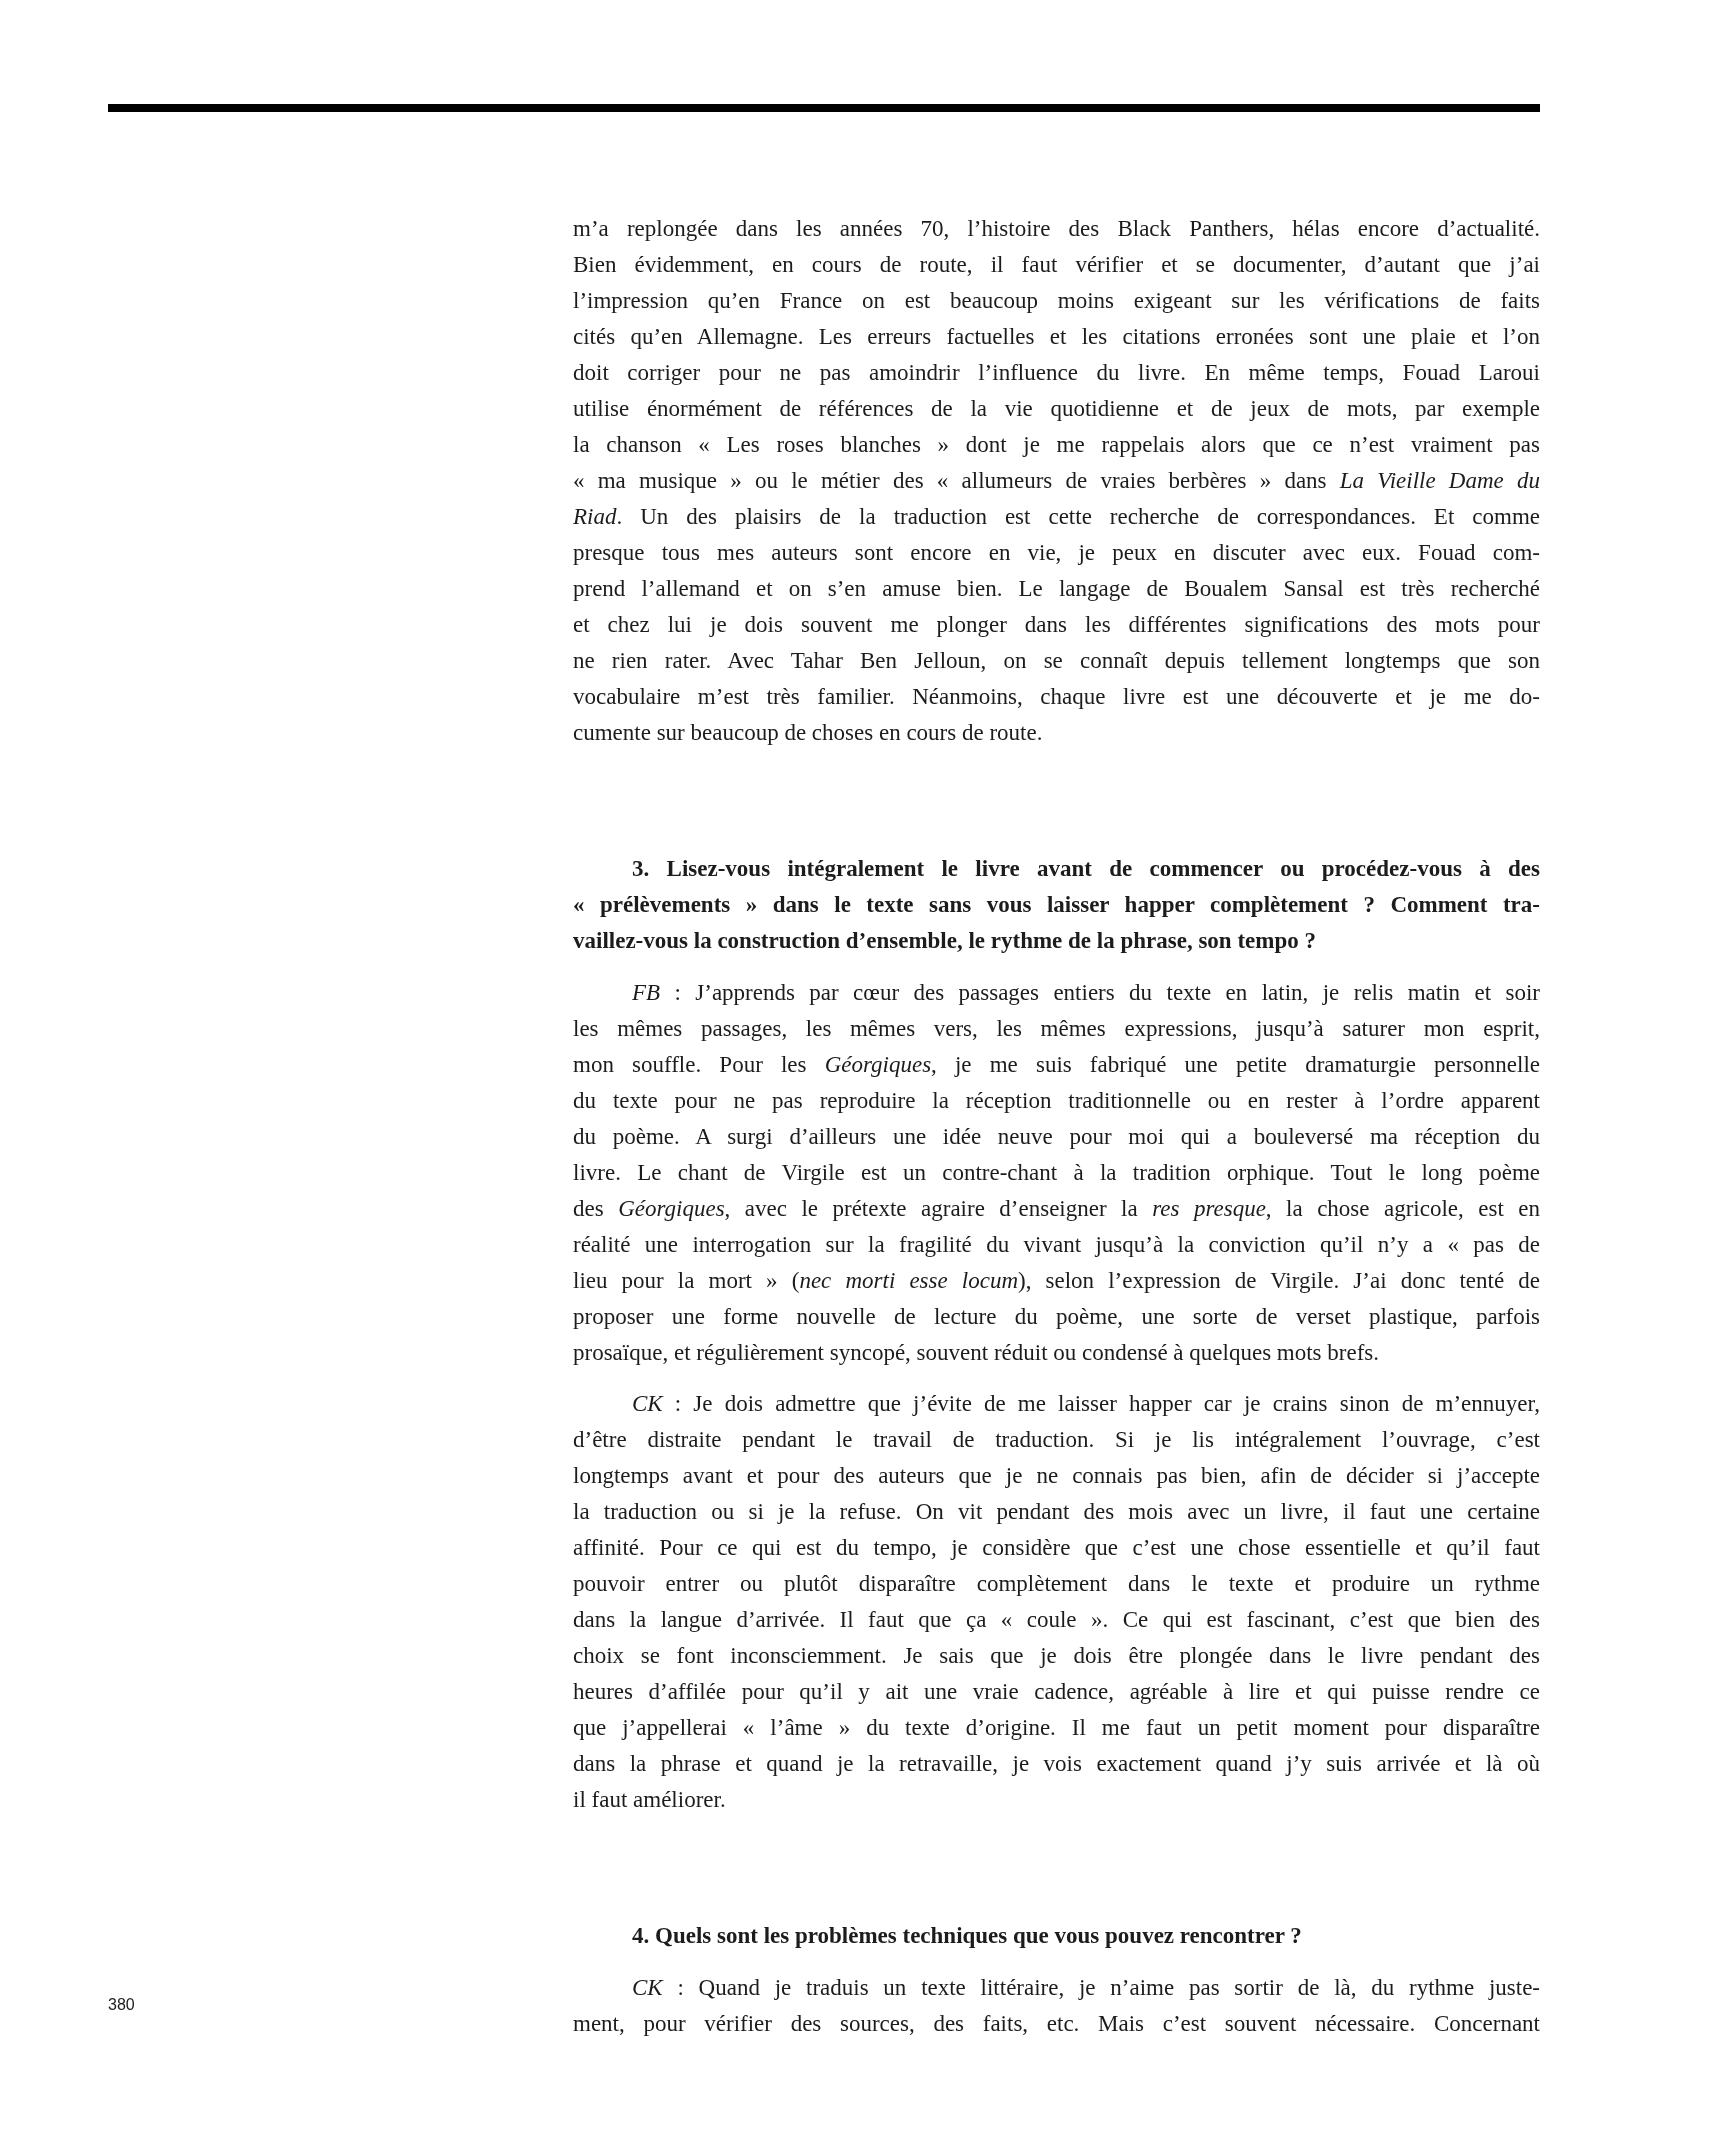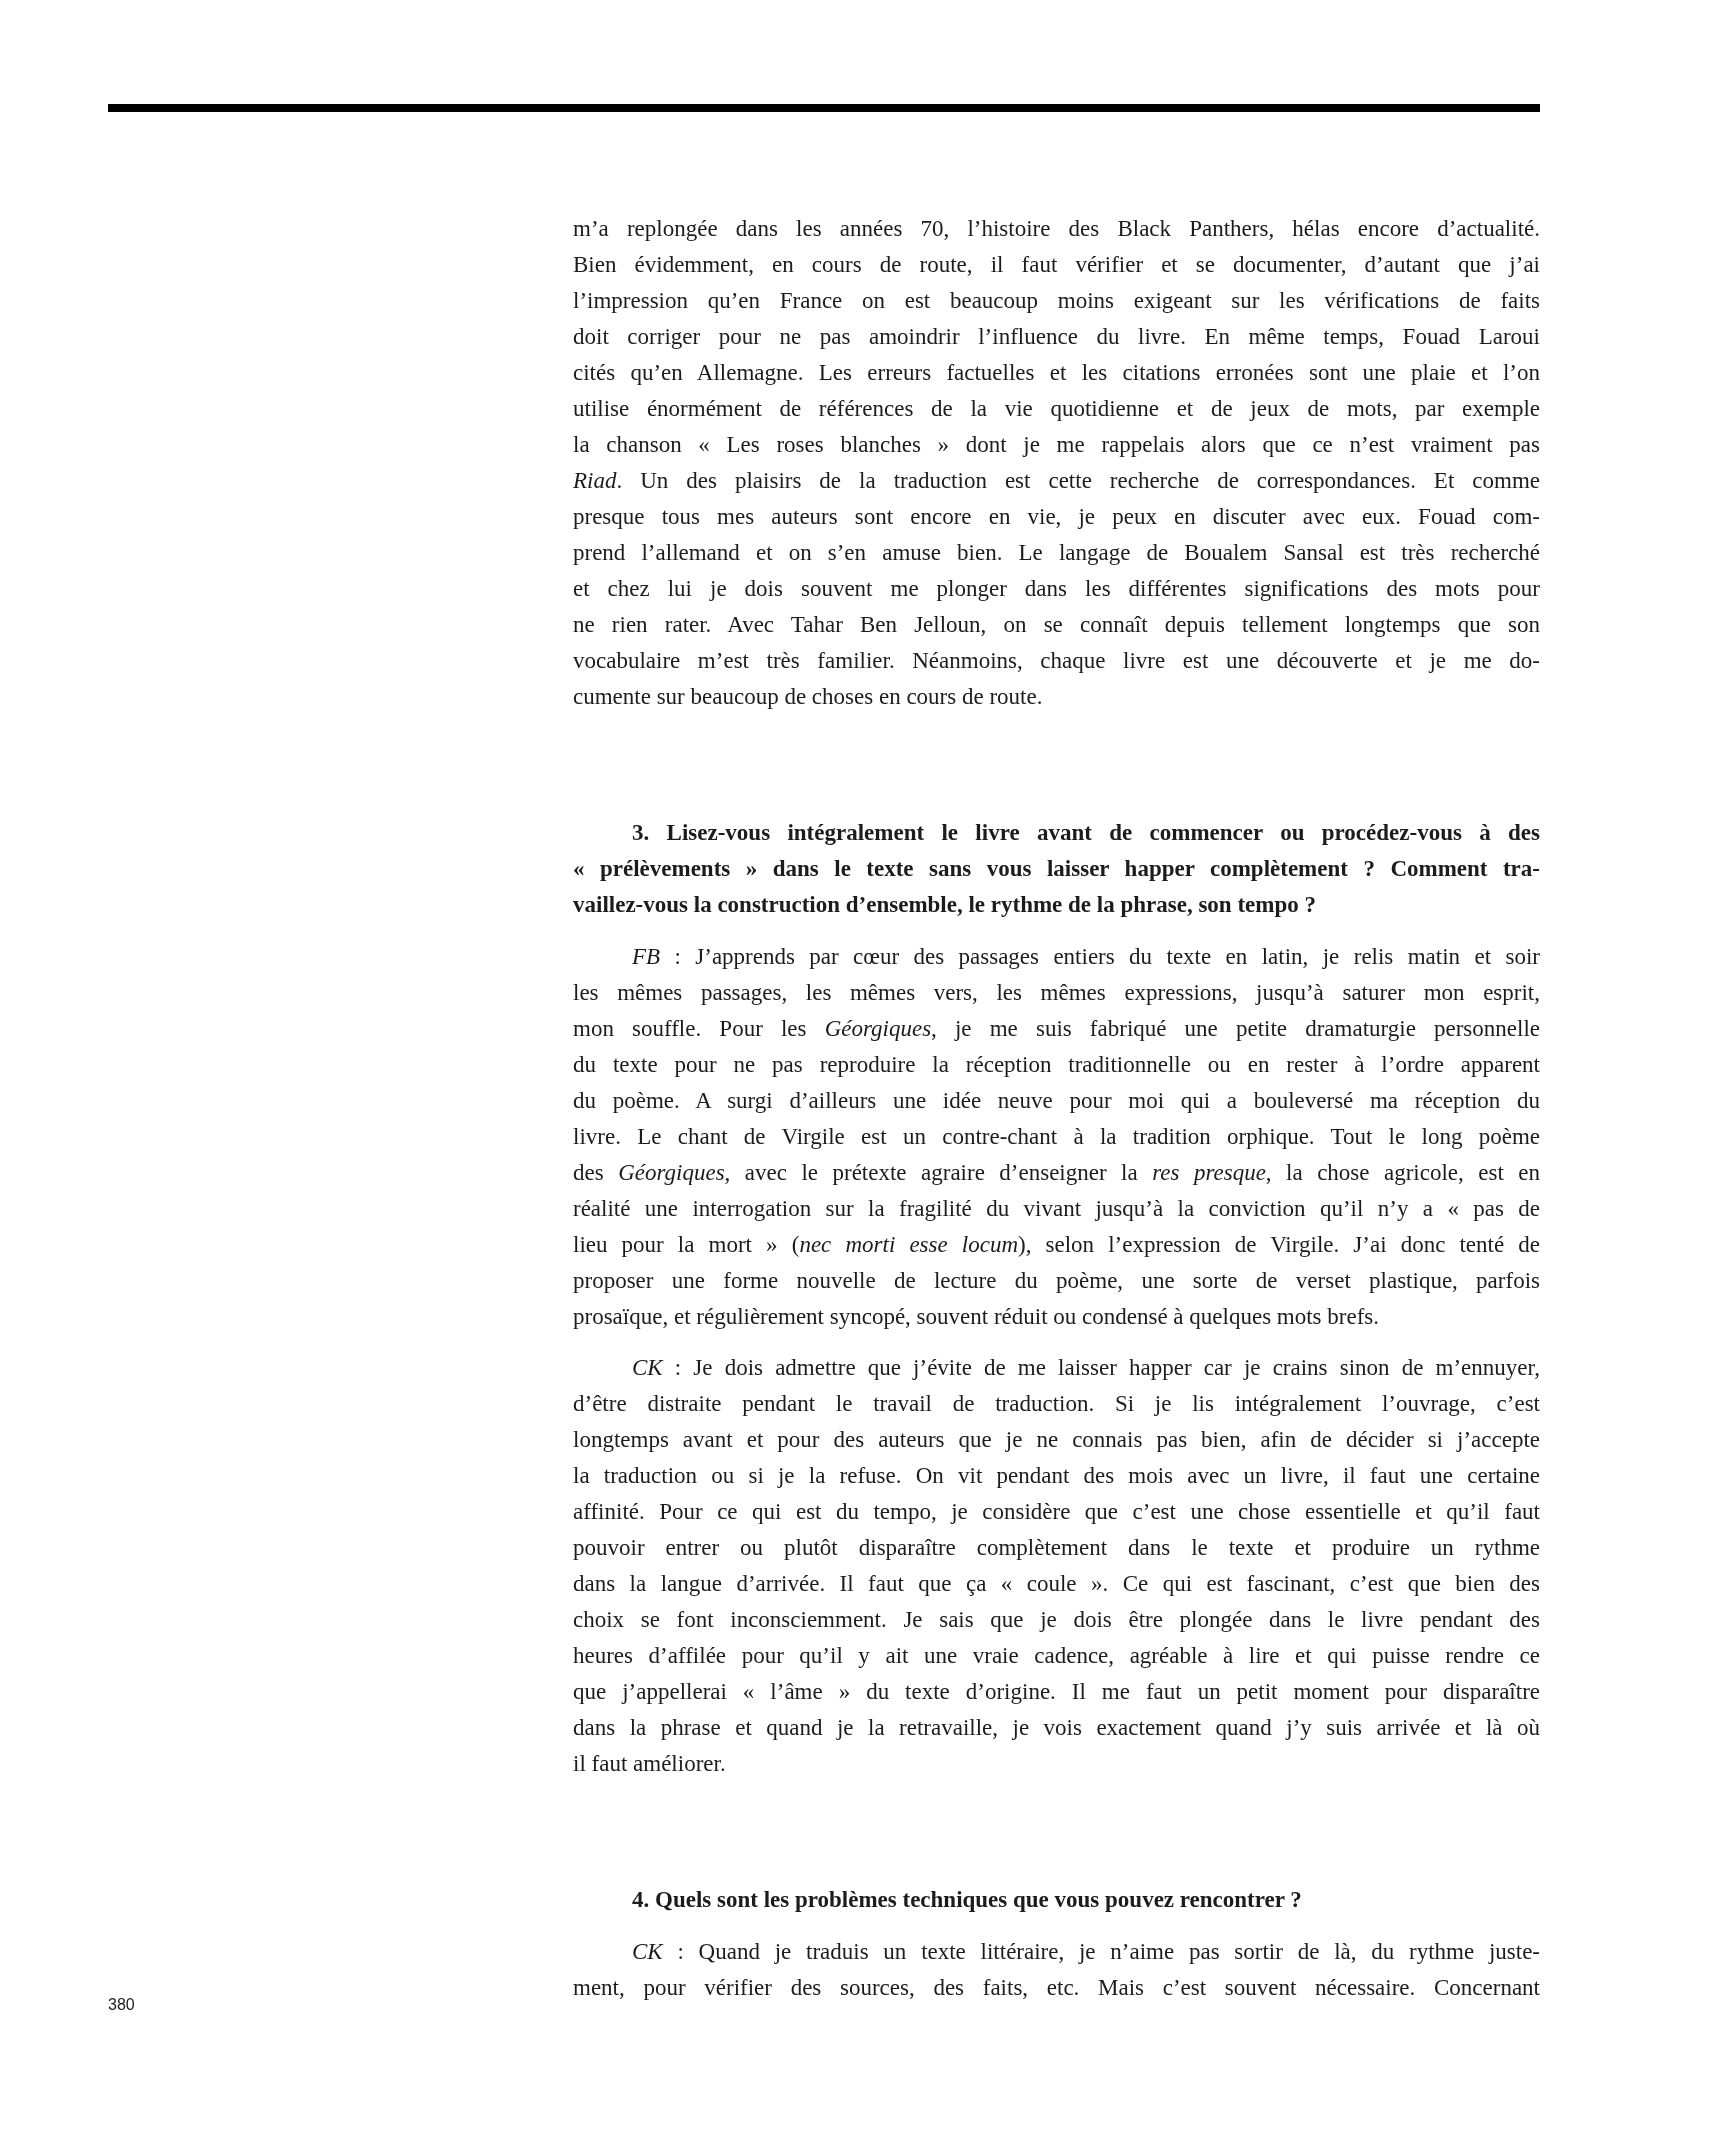--- a/index.html
+++ b/index.html
@@ -55,24 +55,25 @@
 </head>
 <body>
 
 <div class="page" style="--page-bg: #ffffff; --text-color: #1c1c1c; --rule-color: #000000;">
   <div class="rule"></div>
   <div class="text-column" id="text-column">
       <div class="blk">
         <div class="line"><span>m’a replongée dans les années 70, l’histoire des Black Panthers, hélas encore d’actualité.</span></div>
         <div class="line"><span>Bien évidemment, en cours de route, il faut vérifier et se documenter, d’autant que j’ai</span></div>
         <div class="line"><span>l’impression qu’en France on est beaucoup moins exigeant sur les vérifications de faits</span></div>
+        <div class="line"><span>cités qu’en Allemagne. Les erreurs factuelles et les citations erronées sont une plaie et l’on</span></div>
         <div class="line"><span>doit corriger pour ne pas amoindrir l’influence du livre. En même temps, Fouad Laroui</span></div>
-        <div class="line"><span>cités qu’en Allemagne. Les erreurs factuelles et les citations erronées sont une plaie et l’on</span></div>
         <div class="line"><span>utilise énormément de références de la vie quotidienne et de jeux de mots, par exemple</span></div>
         <div class="line"><span>la chanson « Les roses blanches » dont je me rappelais alors que ce n’est vraiment pas</span></div>
+        <div class="line"><span>« ma musique » ou le métier des « allumeurs de vraies berbères » dans </span><span class="it">La Vieille Dame du</span></div>
         <div class="line"><span class="it">Riad</span><span>. Un des plaisirs de la traduction est cette recherche de correspondances. Et comme</span></div>
         <div class="line"><span>presque tous mes auteurs sont encore en vie, je peux en discuter avec eux. Fouad com-</span></div>
         <div class="line"><span>prend l’allemand et on s’en amuse bien. Le langage de Boualem Sansal est très recherché</span></div>
         <div class="line"><span>et chez lui je dois souvent me plonger dans les différentes significations des mots pour</span></div>
         <div class="line"><span>ne rien rater. Avec Tahar Ben Jelloun, on se connaît depuis tellement longtemps que son</span></div>
         <div class="line"><span>vocabulaire m’est très familier. Néanmoins, chaque livre est une découverte et je me do-</span></div>
         <div class="line end"><span>cumente sur beaucoup de choses en cours de route.</span></div>
       </div>
       <div class="blk heading">
         <div class="line ind"><span>3. Lisez-vous intégralement le livre avant de commencer ou procédez-vous à des</span></div>

